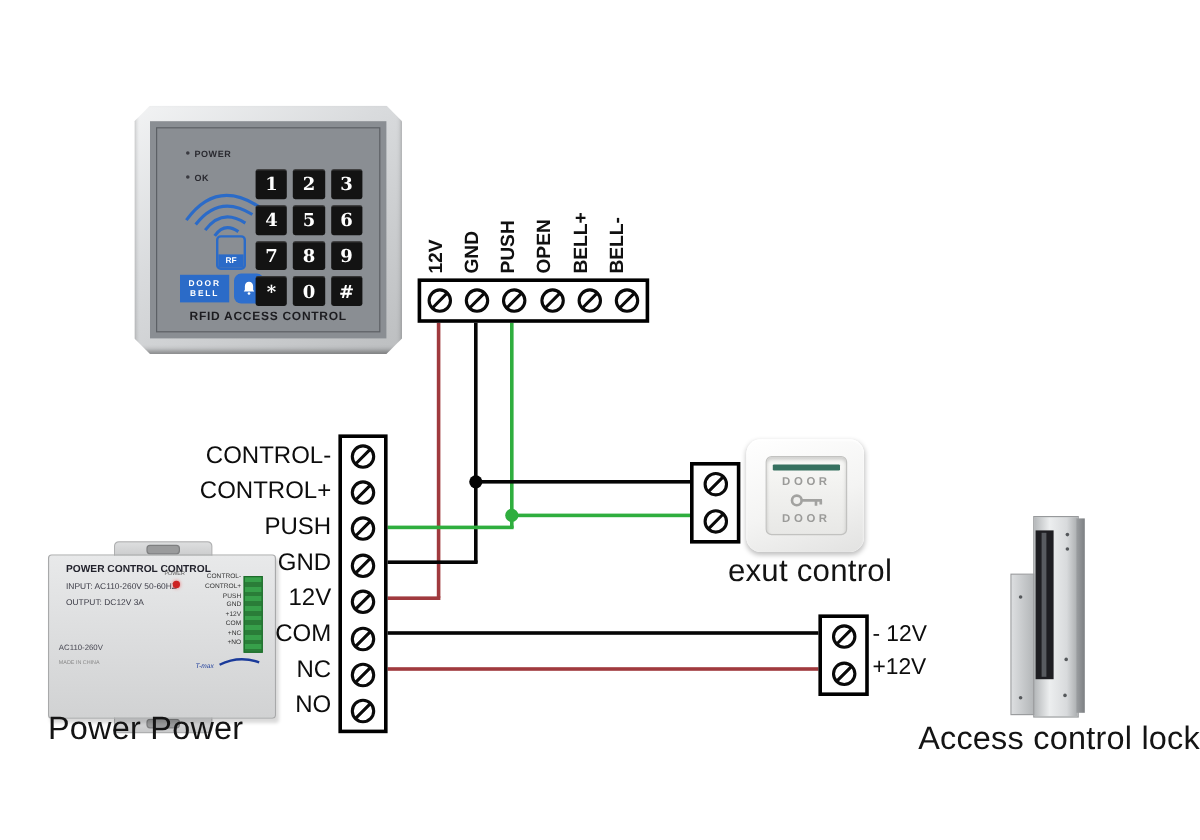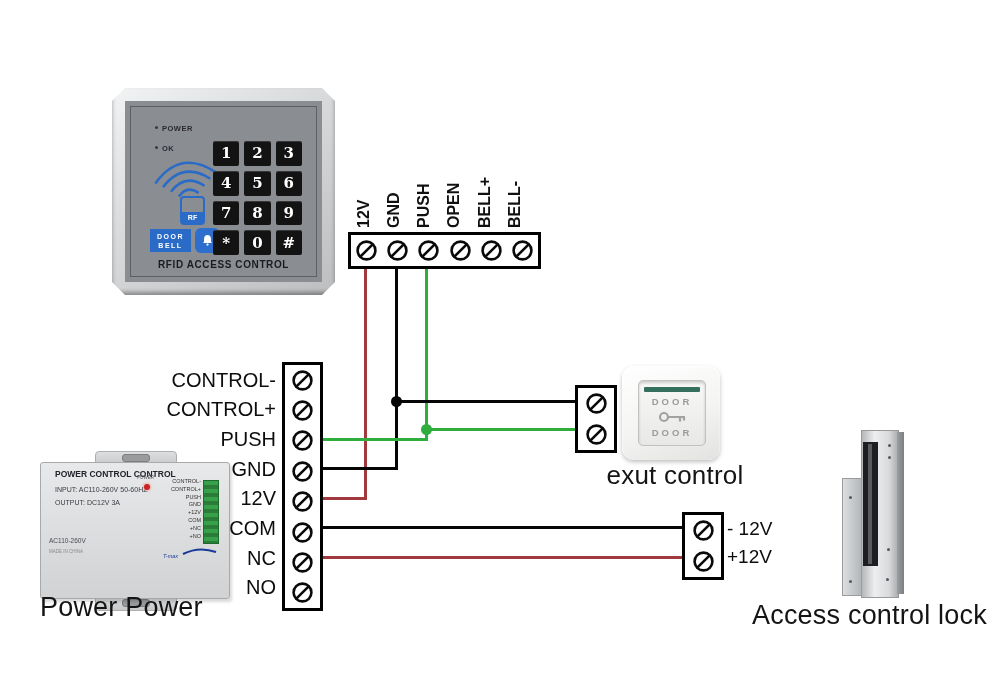--- a/index.html
+++ b/index.html
@@ -321,15 +321,15 @@
       <div class="lock-slit"></div>
     </div>
     <div class="lock-arm"></div>
     <div class="lock-dot" style="left:48px;top:14px;"></div>
     <div class="lock-dot" style="left:48px;top:26px;"></div>
     <div class="lock-dot" style="left:47px;top:118px;"></div>
     <div class="lock-dot" style="left:46px;top:148px;"></div>
     <div class="lock-dot" style="left:9px;top:66px;"></div>
     <div class="lock-dot" style="left:9px;top:150px;"></div>
   </div>
-  <div class="caption" style="left:752px;top:600px;width:248px;text-align:left;font-size:27px;">Access control lock</div>
+  <div class="caption" style="left:752px;top:600px;width:248px;text-align:right;font-size:27px;">Access control lock</div>
 
 </div>
 
 </body></html>

